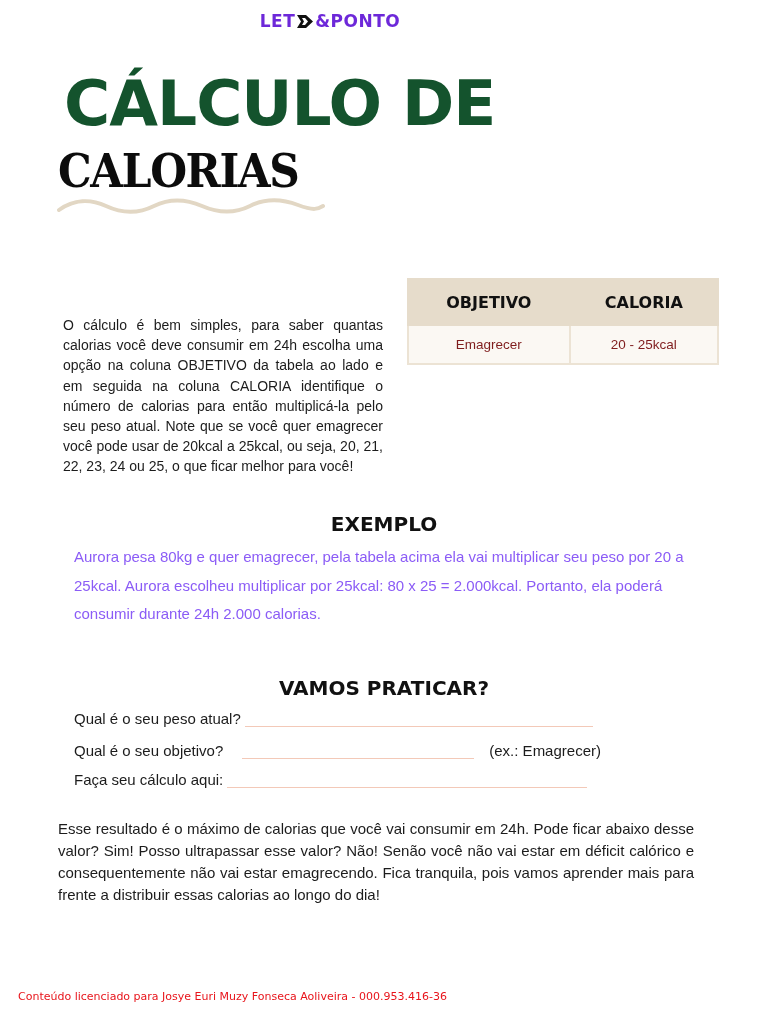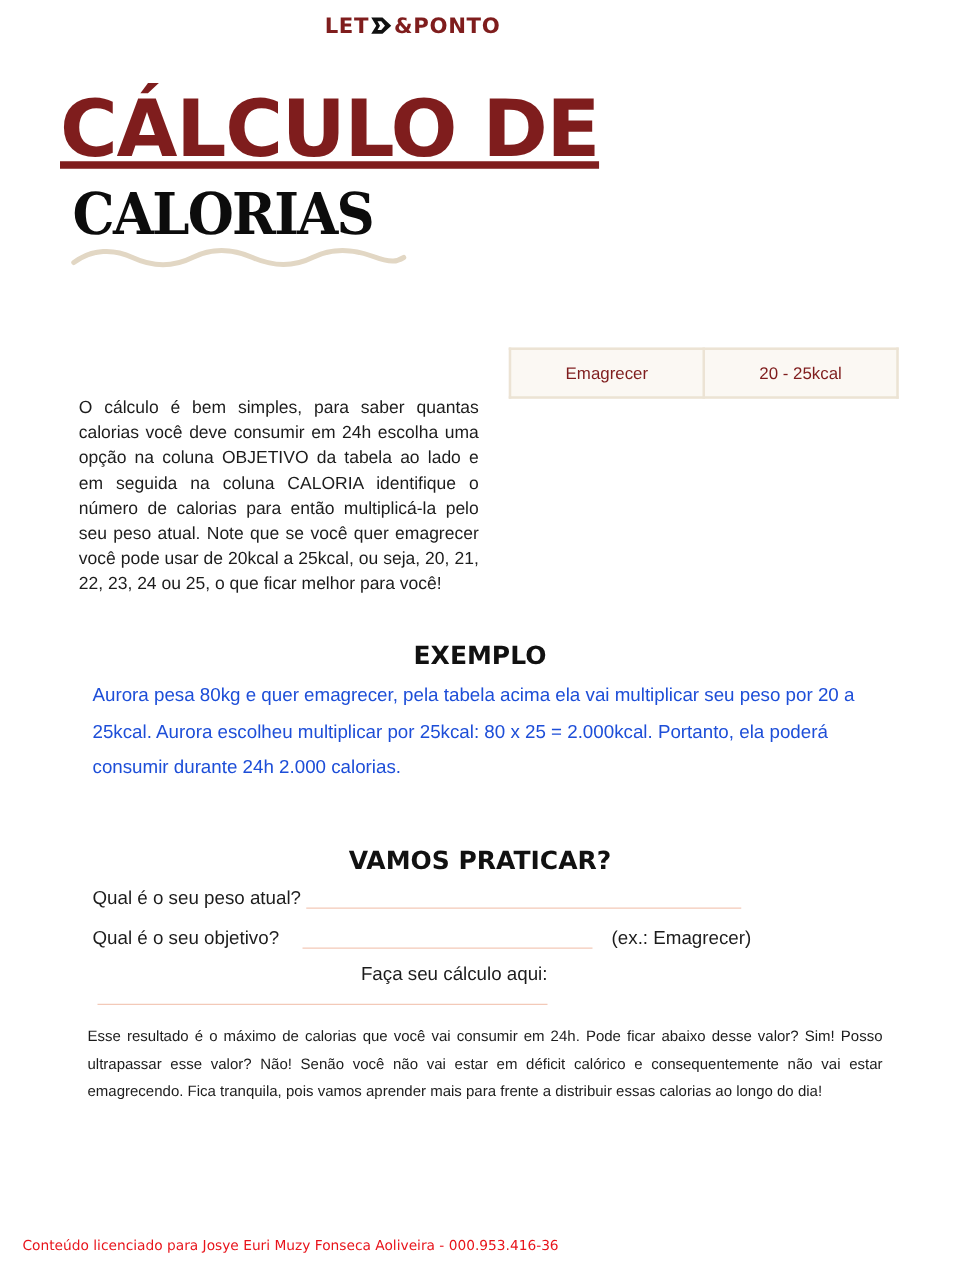--- a/index.html
+++ b/index.html
@@ -1,46 +1,46 @@
 <!DOCTYPE html>
 <html><head>
 <meta charset="utf-8">
 <style>
   * { margin:0; padding:0; box-sizing:border-box; }
   html, body { width:768px; height:1024px; background:#ffffff; overflow:hidden; }
   body { position:relative; font-family:"Liberation Sans", sans-serif; color:#1a1a1a; }
 
   .logo { position:absolute; top:11px; left:0; width:660px; text-align:center;
-          font-family:"DejaVu Sans", sans-serif; font-weight:bold; font-size:17px; letter-spacing:0.5px; color:#7f1d1d; }
+          font-family:"DejaVu Sans", sans-serif; font-weight:bold; font-size:17px; letter-spacing:0.5px; color:#6d28d9; }
   .logo .logo-mark { display:inline-block; vertical-align:-2px; margin:0 1px; }
 
-  .title-main { position:absolute; left:48px; top:72px; font-family:"DejaVu Sans", sans-serif; font-weight:bold;
-                font-size:63px; letter-spacing:-1px; color:#7f1d1d; line-height:1;text-decoration:underline; }
+  .title-main { position:absolute; left:64px; top:72px; font-family:"DejaVu Sans", sans-serif; font-weight:bold;
+                font-size:63px; letter-spacing:-1px; color:#14532d; line-height:1; }
   .title-sub { position:absolute; left:58px; top:148px; font-family:"DejaVu Serif", serif; font-weight:bold;
                font-size:46px; letter-spacing:-1.5px; color:#0c0c0c; line-height:1; transform:scaleX(0.92); transform-origin:left; }
   .wave { position:absolute; left:56px; top:197px; }
 
   .intro { position:absolute; left:63px; top:276px; width:320px; font-size:14px; line-height:20.2px;
            text-align:justify; color:#1c1c1c;margin-top:39px; }
 
   .cal-table { position:absolute; left:407px; top:278px; width:312px; border-collapse:collapse; background:#fbf8f3; }
   .cal-table th { background:#e6dccb; height:46px; font-family:"DejaVu Sans", sans-serif; font-weight:bold;
                   font-size:16px; color:#111; text-align:center; }
   .cal-table td { height:39px; border:2px solid #ece3d4; font-size:13.5px; color:#7f1d1d; text-align:center; }
   .cal-table tr:first-child th { border:2px solid #e6dccb; }
 
   .h2 { position:absolute; left:0; width:768px; text-align:center; font-family:"DejaVu Sans", sans-serif;
         font-weight:bold; font-size:20px; color:#111; }
-  .example-text { position:absolute; left:74px; top:543px; width:640px; font-size:15px; line-height:28.5px; color:#1d4ed8; }
+  .example-text { position:absolute; left:74px; top:543px; width:640px; font-size:15px; line-height:28.5px; color:#8b5cf6; }
 
   .practice { position:absolute; left:74px; top:710px; font-size:15px; color:#1c1c1c; }
   .practice-row { position:absolute; left:0; white-space:nowrap; display:flex; align-items:flex-end;text-align:center; }
   .blank { display:inline-block; border-bottom:1px solid #f3c9b8; height:16px; margin-left:4px; }
 
-  .closing { position:absolute; left:70px; top:818px; width:636px; font-size:12px; line-height:22px;
+  .closing { position:absolute; left:58px; top:818px; width:636px; font-size:15px; line-height:22px;
              text-align:justify; color:#1c1c1c; }
 
   .license { position:absolute; left:18px; top:990px; font-family:"DejaVu Sans", sans-serif; font-size:11px; color:#e8141b; }
 </style>
 </head>
 <body>
 
 <div class="logo">
   <span>LET</span><span class="logo-mark"><svg width="18" height="15" viewBox="0 0 18 15">
         <path d="M1 1 H10 L17 7.5 L10 14 H1 L5 7.5 Z M6 4 L8 7.5 L6 11 H9 L12 7.5 L9 4 Z" fill="#111" fill-rule="evenodd"></path>
@@ -50,20 +50,24 @@
 <div class="title-main">CÁLCULO DE</div>
 <div class="title-sub">CALORIAS</div>
 <svg class="wave" width="270" height="20" viewBox="0 0 270 20">
   <path d="M3 13 C 18 2, 35 2, 50 9 S 82 17, 98 9 S 130 2, 146 9 S 178 17, 194 9 S 226 2, 242 8 S 262 12, 267 9" fill="none" stroke="#e2d7c4" stroke-width="4" stroke-linecap="round"></path>
 </svg>
 
 <p class="intro">O cálculo é bem simples, para saber quantas calorias você deve consumir em 24h escolha uma opção na coluna OBJETIVO da tabela ao lado e em seguida na coluna CALORIA identifique o número de calorias para então multiplicá-la pelo seu peso atual. Note que se você quer emagrecer você pode usar de 20kcal a 25kcal, ou seja, 20, 21, 22, 23, 24 ou 25, o que ficar melhor para você!</p>
 
 <table class="cal-table">
   <tbody>
+      <tr>
+    <th>OBJETIVO</th>
+    <th>CALORIA</th>
+  </tr>
   <tr>
     <td>Emagrecer</td>
     <td>20 - 25kcal</td>
   </tr>
 </tbody>
   </table>
 
 <div class="h2" style="top:512px;">EXEMPLO</div>
 <p class="example-text">Aurora pesa 80kg e quer emagrecer, pela tabela acima ela vai multiplicar seu peso por 20 a 25kcal. Aurora escolheu multiplicar por 25kcal: 80 x 25 = 2.000kcal. Portanto, ela poderá consumir durante 24h 2.000 calorias.</p>
 
@@ -71,21 +75,21 @@
 <div class="practice">
   <div class="practice-row" style="top:0;">
     <span>Qual é o seu peso atual?</span>
     <span class="blank" style="width:348px;"></span>
   </div>
   <div class="practice-row" style="top:32px;gap:15px;">
     <span>Qual é o seu objetivo?</span>
     <span class="blank" style="width:232px; margin-right:0;"></span>
     <span>(ex.: Emagrecer)</span>
   </div>
-  <div class="practice-row" style="top:61px;flex-direction:column;">
+  <div class="practice-row" style="top:61px;">
     <span>Faça seu cálculo aqui:</span>
     <span class="blank" style="width:360px;"></span>
   </div>
 </div>
 
 <p class="closing">Esse resultado é o máximo de calorias que você vai consumir em 24h. Pode ficar abaixo desse valor? Sim! Posso ultrapassar esse valor? Não! Senão você não vai estar em déficit calórico e consequentemente não vai estar emagrecendo. Fica tranquila, pois vamos aprender mais para frente a distribuir essas calorias ao longo do dia!</p>
 
 <div class="license">Conteúdo licenciado para Josye Euri Muzy Fonseca Aoliveira - 000.953.416-36</div>
 
 </body></html>

